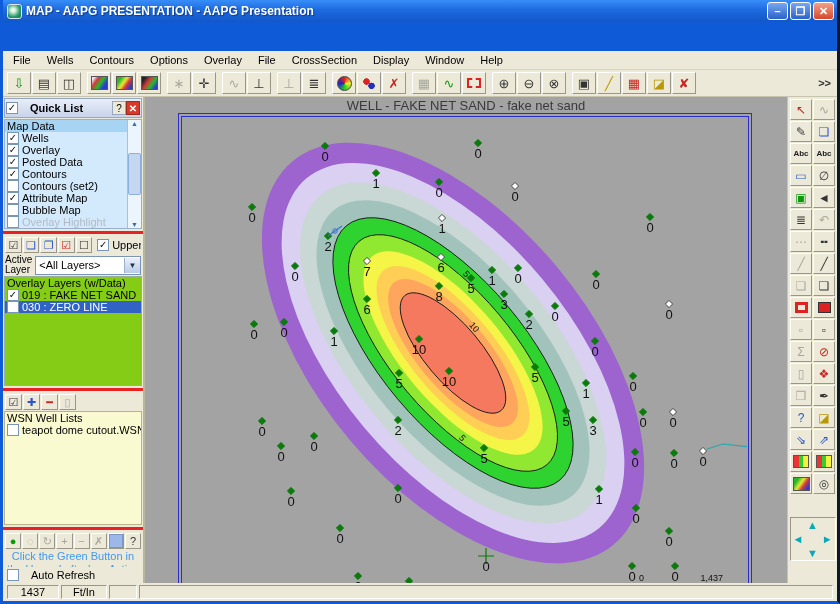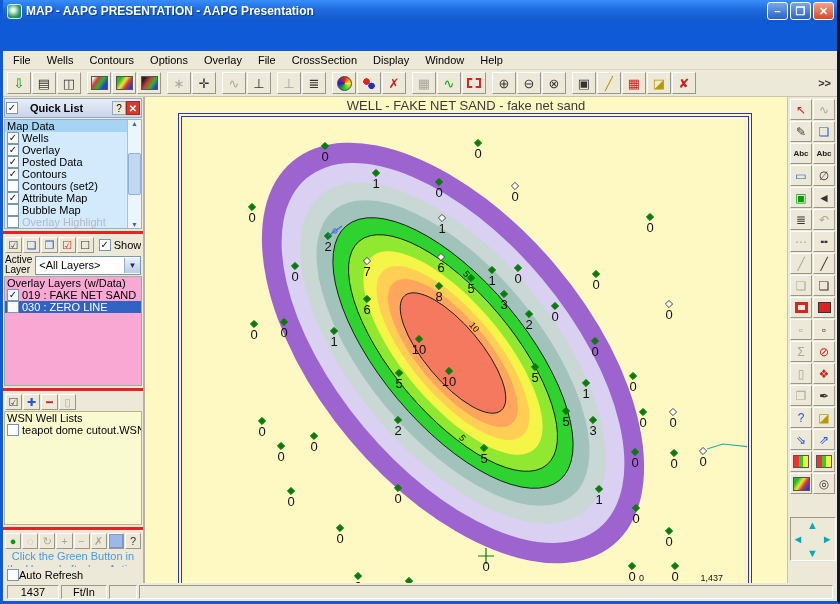--- a/index.html
+++ b/index.html
@@ -76,27 +76,27 @@
   .minibar{display:flex;align-items:center;gap:1px;padding:1px 2px;}
   .mb{width:17px;height:16px;border:1px solid;border-color:#fff #9a9788 #9a9788 #fff;background:#ece9d8;
      font-size:11px;display:flex;align-items:center;justify-content:center;padding:0;color:#333;}
   .showlbl{display:flex;align-items:center;gap:3px;margin-left:4px;white-space:nowrap;overflow:hidden;}
   .activerow{display:flex;align-items:center;gap:3px;padding:1px 2px;}
   .al-label{font-size:10px;line-height:10px;}
   .dropdown{flex:1;height:17px;border:1px solid #7a96b4;background:#fff;display:flex;align-items:center;
     font-size:11px;padding-left:3px;position:relative;}
   .dropdown .arrow{margin-left:auto;width:15px;height:15px;background:linear-gradient(180deg,#e8f0fc,#b8cce8);
     border-left:1px solid #9ab0c8;display:flex;align-items:center;justify-content:center;font-size:8px;color:#234;}
-  .ov-list{background:#f9a8d4;border:1px solid #9ab09a;height:108px;}
+  .ov-list{background:#84cc16;border:1px solid #9ab09a;height:108px;}
   .wsn-list{background:#fafad0;border:1px solid #b8b488;flex:1;}
   .hint{color:#4499ee;text-align:center;font-size:11px;line-height:13px;white-space:nowrap;overflow:hidden;}
   .hint2{height:4px;overflow:hidden;}
-  .autorow{display:flex;align-items:center;gap:0;padding:2px 4px;}
-  
-  .maparea{flex:1;background:#fef9c3;position:relative;overflow:hidden;}
+  .autorow{display:flex;align-items:center;gap:12px;padding:2px 4px;}
+  
+  .maparea{flex:1;background:#a3a3a3;position:relative;overflow:hidden;}
   .maptitle{position:absolute;top:1px;left:0;right:0;text-align:center;font-size:13px;color:#3a3a3a;}
   .neat{position:absolute;left:33px;top:16px;width:572px;height:493px;border:1px solid #2a2ecf;}
   .neat::before{content:"";position:absolute;inset:2px;border:1px solid #2a2ecf;}
   .neat svg{position:absolute;inset:4px;}
   
   .right{width:49px;flex:0 0 49px;background:#ece9d8;border-left:1px solid #c8c4b0;
     display:flex;flex-direction:column;align-items:center;padding-top:2px;}
   .rgrid{display:grid;grid-template-columns:22px 22px;gap:1px;}
   .rb{width:22px;height:21px;border:1px solid;border-color:#fff #9a9788 #9a9788 #fff;background:#ece9d8;
     display:flex;align-items:center;justify-content:center;font-size:12px;color:#333;padding:0;}
@@ -294,21 +294,21 @@
             <span class="c-blue">❐</span>
           </button>
           <button class="mb">
             <span class="c-red">☑</span>
           </button>
           <button class="mb">
             <span class="c-dark">☐</span>
           </button>
           <span class="showlbl">
             <span class="cb">✓</span>
-            <span>Show</span>
+            <span>Upper</span>
           </span>
         </div>
       <div class="activerow">
         <span class="al-label">
           <span>Active</span><br>
           <span>Layer</span>
         </span>
         <span class="dropdown">
           <span>&lt;All Layers&gt;</span>
           <span class="arrow">▼</span>

